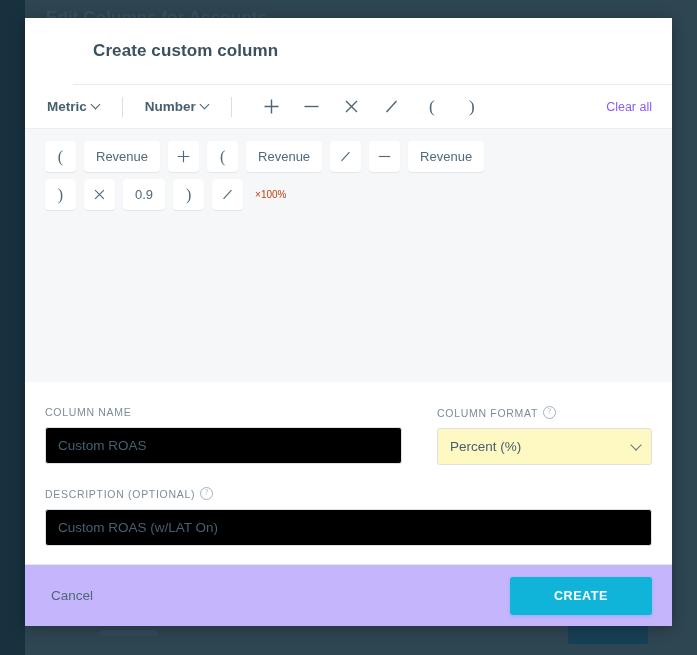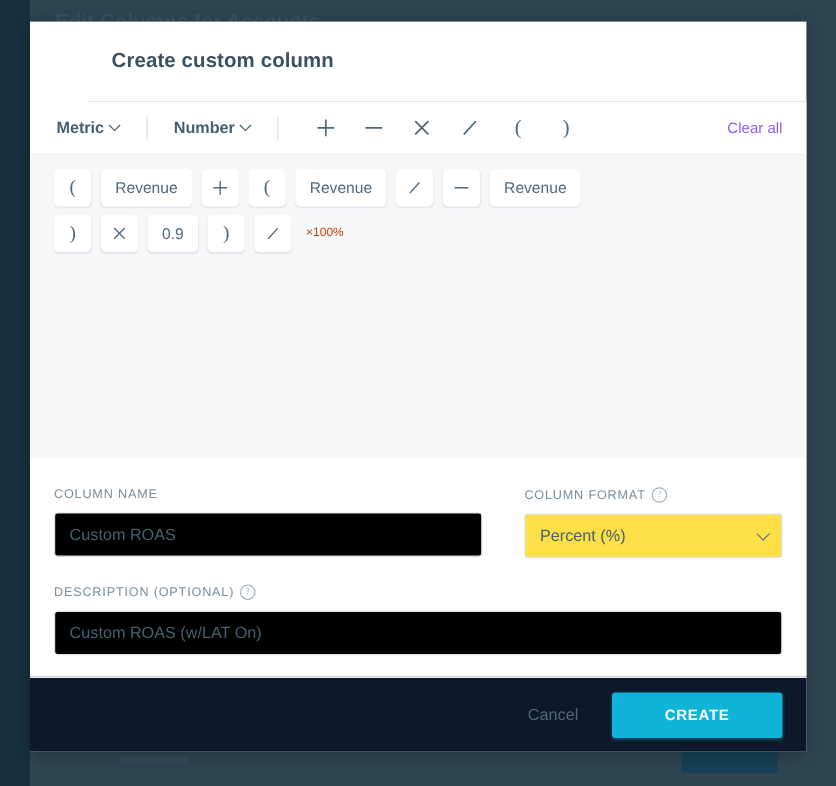--- a/index.html
+++ b/index.html
@@ -261,21 +261,21 @@
   .select-wrap { position: relative; }
   .select-input {
     width: 100%;
     height: 37px;
     box-sizing: border-box;
     border: 1px solid #dbe1e6;
     border-radius: 3px;
     padding: 0 30px 0 12px;
     font-size: 13.5px;
     color: #46606f;
-    background: #fde047;
+    background: #fef9c3;
     display: flex;
     align-items: center;
     cursor: pointer;
   }
   .select-chev {
     position: absolute;
     right: 12px;
     top: 13px;
     width: 8px; height: 8px;
     pointer-events: none;
@@ -291,25 +291,25 @@
   }
   .field-full { width: 100%; }
 
   
   .modal-footer {
     flex: 0 0 62px;
     height: 62px;
     border-top: 1px solid #e6e9ed;
     display: flex;
     align-items: center;
-    justify-content: flex-end;
+    justify-content: space-between;
     padding: 0 20px;
     box-sizing: border-box;
     gap: 22px;
-    background: #0f172a;
+    background: #c4b5fd;
   }
   .btn-cancel {
     font-size: 13.5px;
     color: #4f6777;
     cursor: pointer;
     padding: 8px 6px;
     background: none;
     border: none;
     font-family: "Liberation Sans", sans-serif;
   }

